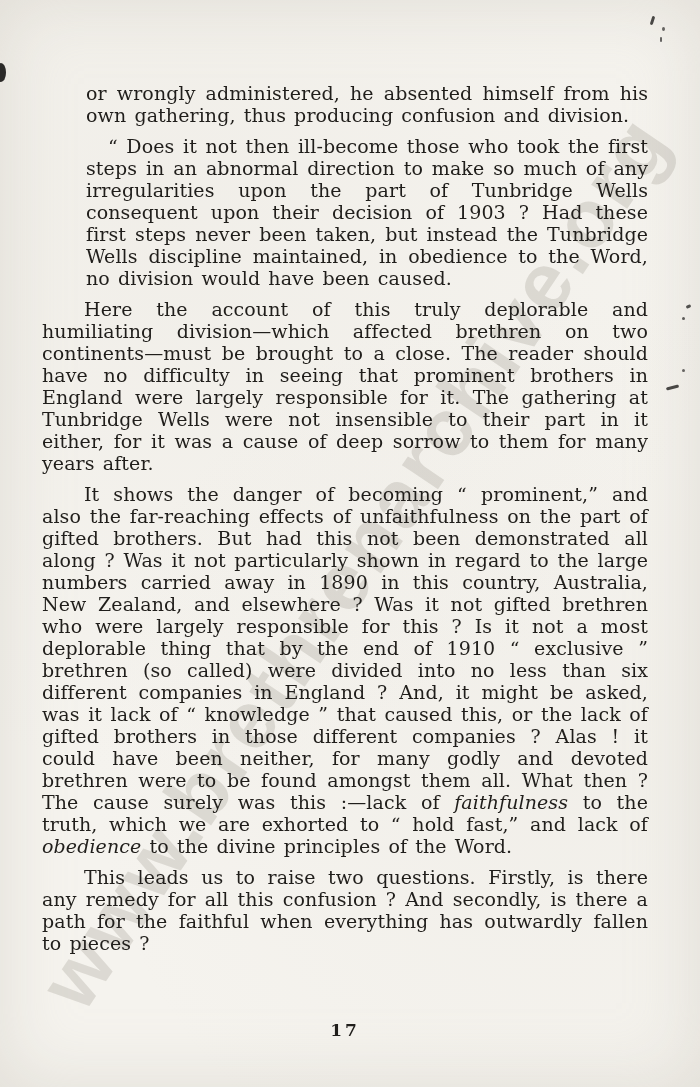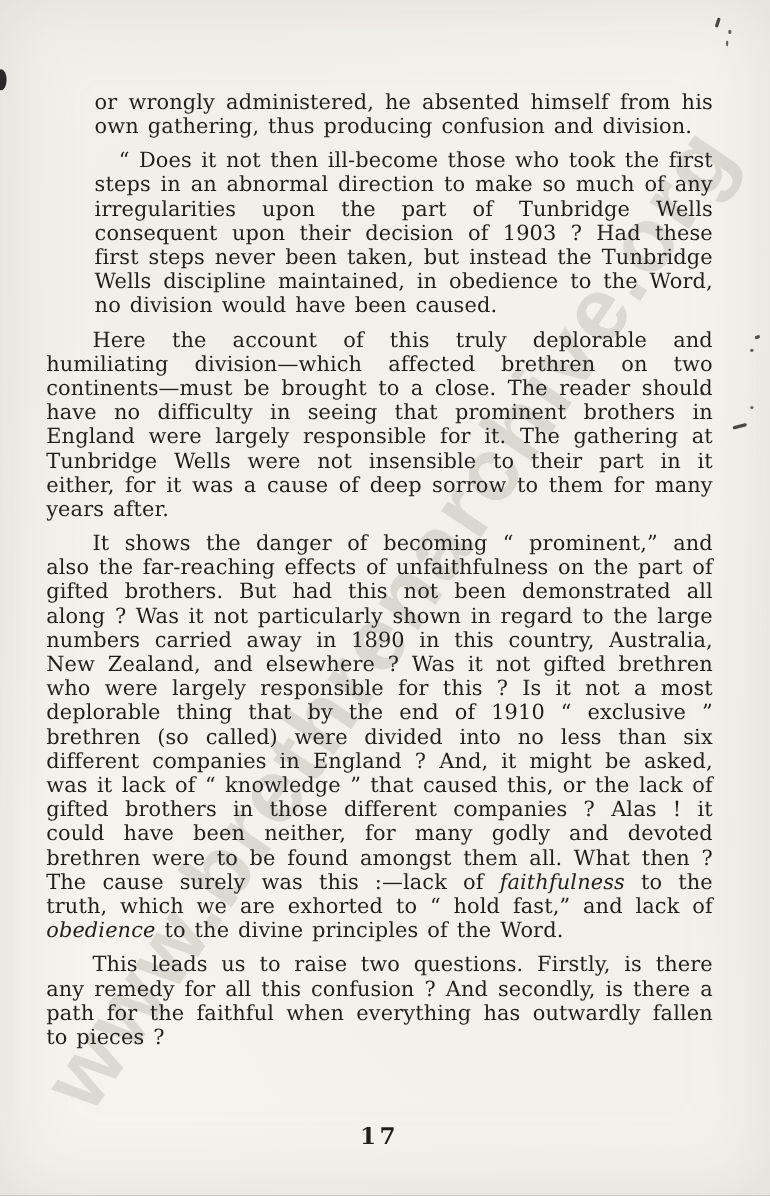--- a/index.html
+++ b/index.html
@@ -52,21 +52,21 @@
   .para.quote-continuation { text-indent: 0; }
   .para.body { text-indent: 42px; }
   .para em { font-style: italic; }
 
   .page-number {
     position: absolute;
     left: 42px;
     top: 1020px;
     width: 606px;
     text-align: center;
-    font-size: 21px;
+    font-size: 17px;
     letter-spacing: 3px;
     font-weight: bold;
   }
 
   
   .artifact { position: absolute; background: #2b2a28; pointer-events: none; }
   .a-left-blob   { left: -4px; top: 63px; width: 10px; height: 19px; border-radius: 50%; }
   .a-tick-1      { left: 651px; top: 16px; width: 3px; height: 9px; border-radius: 2px; transform: rotate(18deg); opacity:.85; }
   .a-dot-1       { left: 662px; top: 27px; width: 3px; height: 4px; border-radius: 50%; opacity:.7; }
   .a-dot-2       { left: 660px; top: 37px; width: 2px; height: 5px; border-radius: 2px; opacity:.7; }

